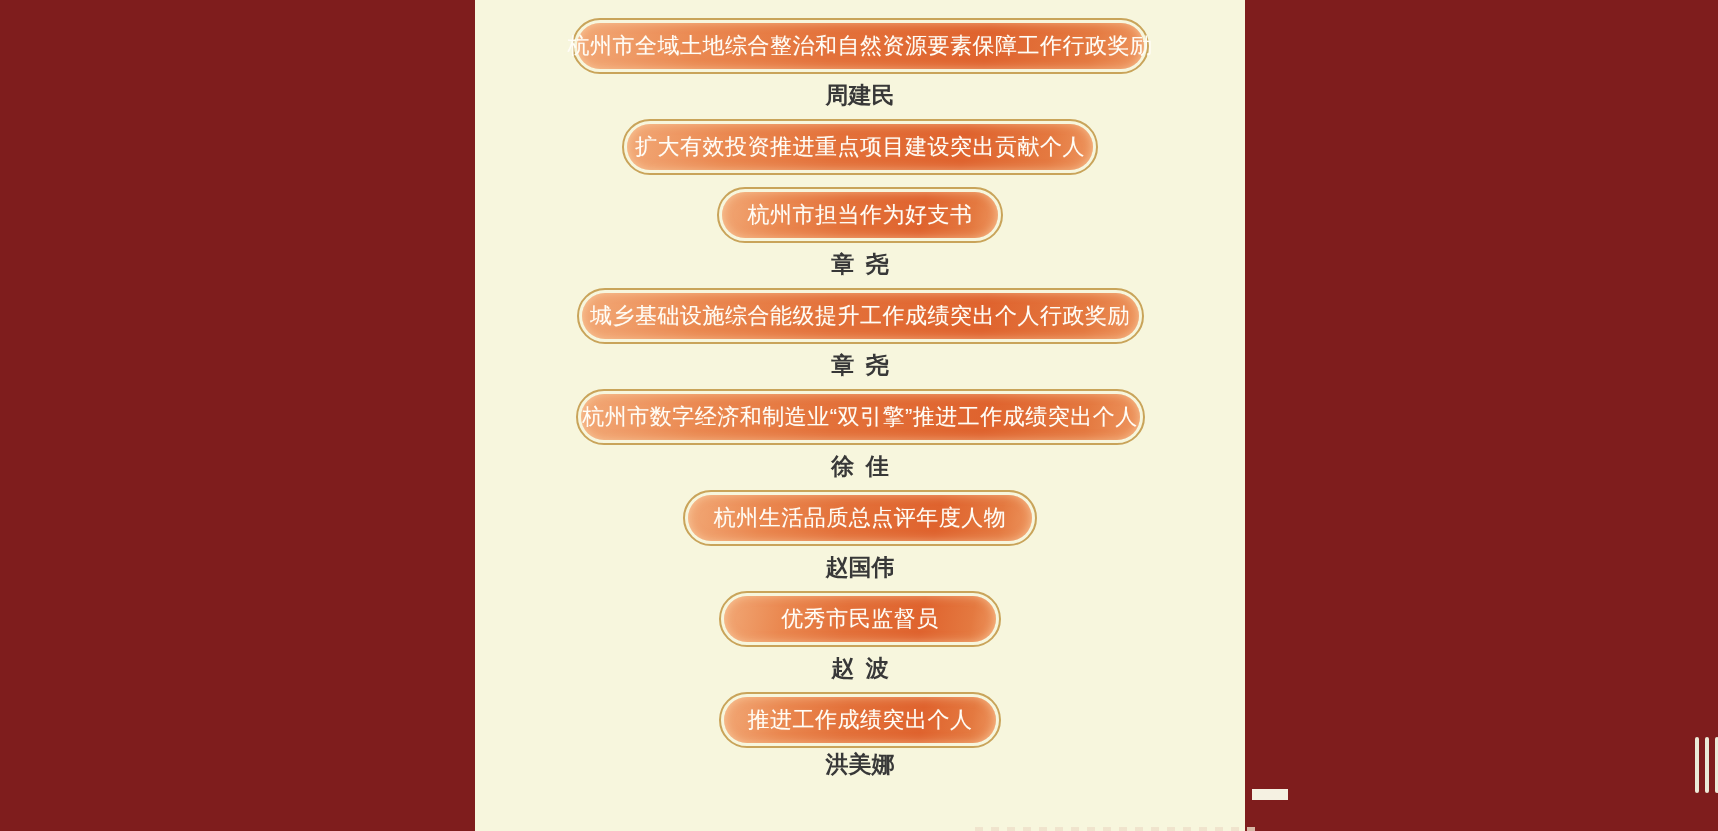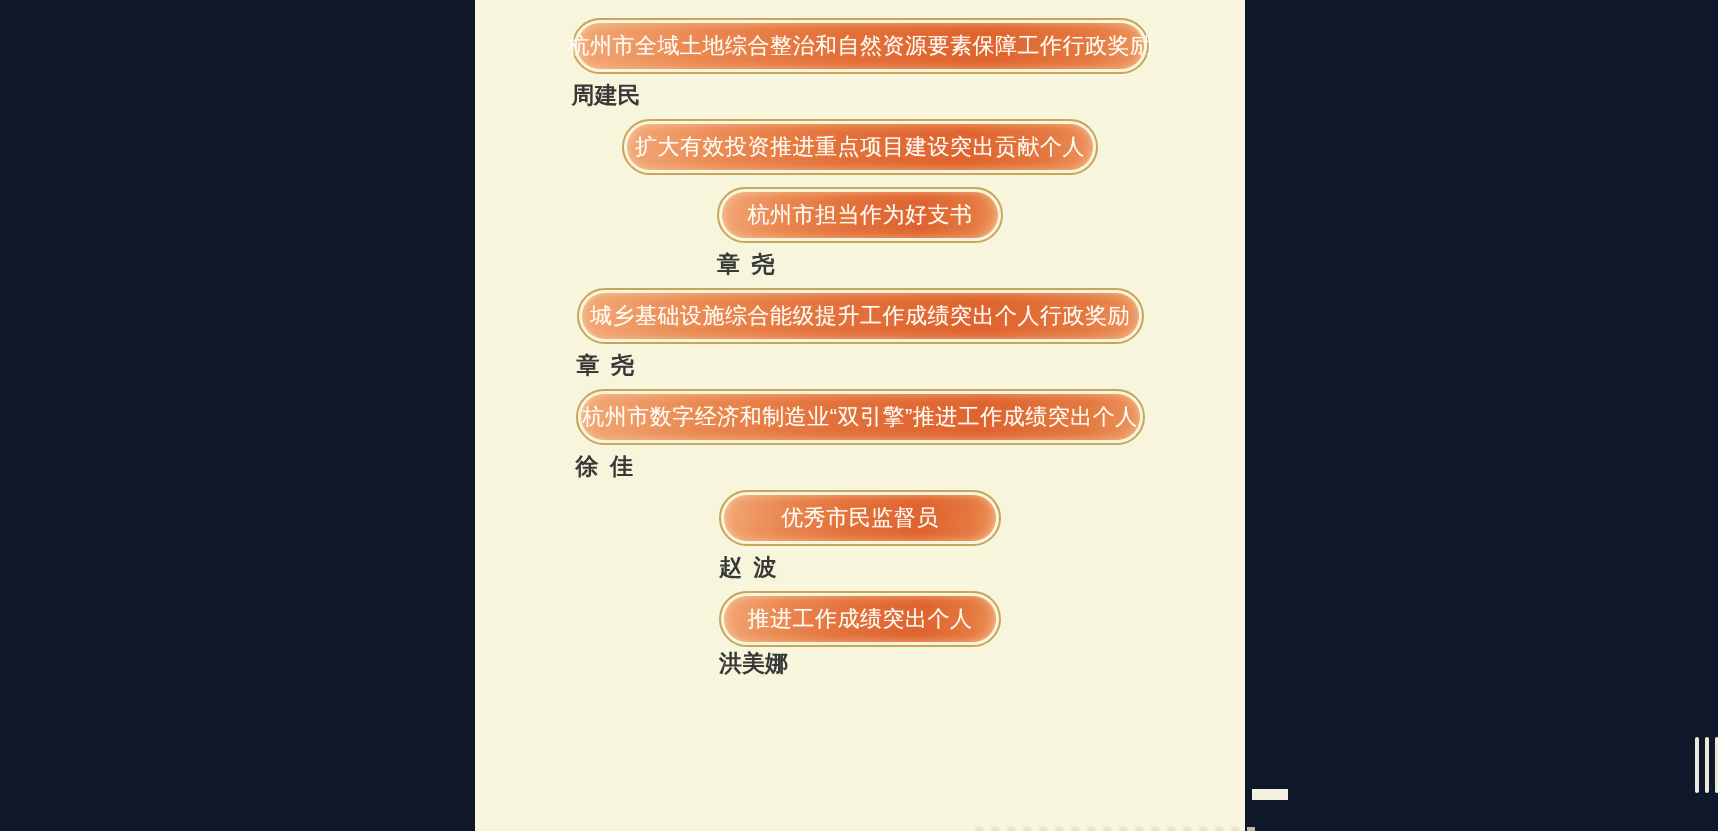--- a/index.html
+++ b/index.html
@@ -6,21 +6,21 @@
   body {
     width: 1718px; height: 831px;
     background: #ffffff;
     font-family: "Liberation Sans", sans-serif;
     position: relative;
     overflow: hidden;
   }
   .canvas {
     position: absolute; left: 0; top: 0;
     width: 1718px; height: 831px;
-    background: #0f172a;
+    background: #7f1d1d;
   }
   .panel {
     position: absolute;
     left: 475px; top: 0;
     width: 770px; height: 831px;
     background: #f7f6dd;
   }
   .award-list {
     position: absolute;
     left: 0; top: 0;
@@ -58,20 +58,21 @@
     box-shadow: inset 0 0 10px rgba(255, 228, 188, 0.55);
     text-shadow: 0 0 1px rgba(255,255,255,0.35);
   }
   .awardee-name {
     margin-top: 9px;
     height: 24px;
     line-height: 24px;
     font-size: 23px;
     font-weight: 600;
     color: #383838;
+    text-align: center;
   }
   .award-row:last-child .awardee-name { margin-top: 4px; }
   .wm-lines {
     position: absolute;
     left: 1220px; top: 737px;
     width: 24px; height: 56px;
     display: flex;
     justify-content: space-between;
   }
   .wm-line {
@@ -129,20 +130,26 @@
         <div class="awardee-name">章 尧</div>
       </div>
 
       <div class="award-row">
         <div class="pill-outer" style="width: 569px; text-align: center;">
           <div class="pill-inner">杭州市数字经济和制造业“双引擎”推进工作成绩突出个人</div>
         </div>
         <div class="awardee-name">徐 佳</div>
       </div>
 
+      <div class="award-row">
+        <div class="pill-outer" style="width: 354px;">
+          <div class="pill-inner">杭州生活品质总点评年度人物</div>
+        </div>
+        <div class="awardee-name">赵国伟</div>
+      </div>
 
       <div class="award-row">
         <div class="pill-outer" style="width: 282px;">
           <div class="pill-inner">优秀市民监督员</div>
         </div>
         <div class="awardee-name">赵 波</div>
       </div>
 
       <div class="award-row">
         <div class="pill-outer" style="width: 282px;">

